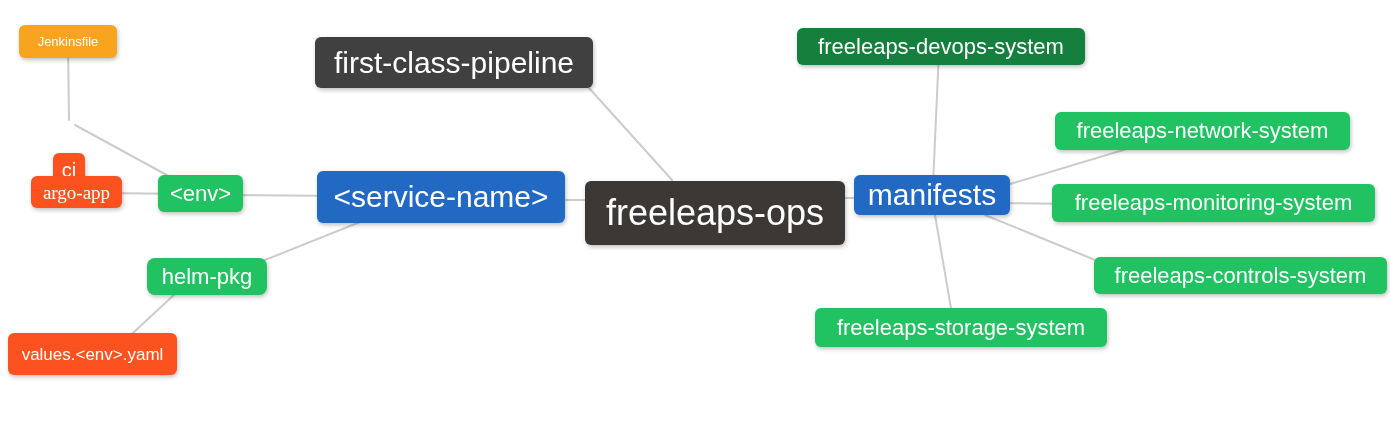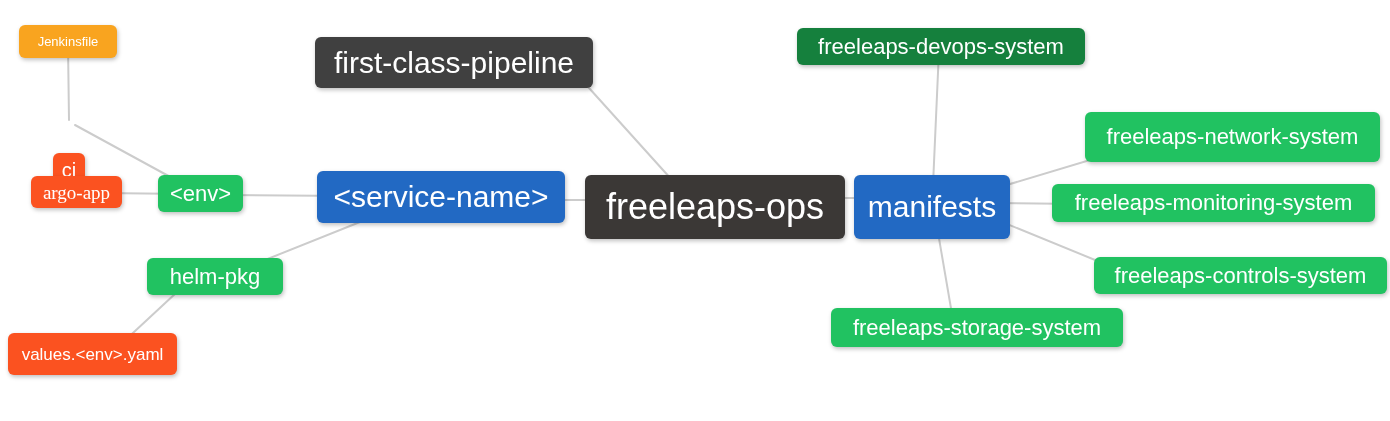--- a/index.html
+++ b/index.html
@@ -54,25 +54,25 @@
       <line x1="980" y1="193" x2="1130" y2="148" stroke="#cccccc" stroke-width="2" stroke-linecap="round"></line>
       <line x1="985" y1="203" x2="1080" y2="204" stroke="#cccccc" stroke-width="2" stroke-linecap="round"></line>
       <line x1="985" y1="215" x2="1100" y2="262" stroke="#cccccc" stroke-width="2" stroke-linecap="round"></line>
       <line x1="935" y1="215" x2="953" y2="320" stroke="#cccccc" stroke-width="2" stroke-linecap="round"></line>
     </svg>
   <div id="node-layer">
       <div class="node" style="left: 19px; top: 25px; width: 98px; height: 33px; font-size: 13px; background: rgb(249, 164, 31);">Jenkinsfile</div>
       <div class="node" style="left: 53px; top: 105px; width: 32px; height: 33px; font-size: 20px; background: rgb(251, 82, 32); margin-top: 48px;">ci</div>
       <div class="node" style="left: 31px; top: 176px; width: 91px; height: 32px; font-size: 19px; background: rgb(251, 82, 32); font-family: Liberation Serif, serif;">argo-app</div>
       <div class="node" style="left: 158px; top: 175px; width: 85px; height: 37px; font-size: 22px; background: rgb(33, 194, 97);">&lt;env&gt;</div>
-      <div class="node" style="left: 147px; top: 258px; width: 136px; height: 37px; font-size: 22px; background: rgb(33, 194, 97);">helm-pkg</div>
+      <div class="node" style="left: 147px; top: 258px; width: 120px; height: 37px; font-size: 22px; background: rgb(33, 194, 97); border-radius: 8px;">helm-pkg</div>
       <div class="node" style="left: 8px; top: 333px; width: 169px; height: 42px; font-size: 17px; background: rgb(251, 82, 32);">values.&lt;env&gt;.yaml</div>
       <div class="node" style="left: 315px; top: 37px; width: 278px; height: 51px; font-size: 30px; background: #404040;">first-class-pipeline</div>
       <div class="node" style="left: 317px; top: 171px; width: 248px; height: 52px; font-size: 30px; background: rgb(34, 105, 195); text-align: right;">&lt;service-name&gt;</div>
-      <div class="node" style="left: 585px; top: 175px; width: 260px; height: 64px; font-size: 36px; background: rgb(59, 56, 54);">freeleaps-ops</div>
-      <div class="node" style="left: 854px; top: 175px; width: 156px; height: 64px; font-size: 30px; background: rgb(34, 105, 195);">manifests</div>
+      <div class="node" style="left: 585px; top: 181px; width: 260px; height: 64px; font-size: 36px; background: rgb(59, 56, 54);">freeleaps-ops</div>
+      <div class="node" style="left: 854px; top: 175px; width: 156px; height: 40px; font-size: 30px; background: rgb(34, 105, 195);">manifests</div>
       <div class="node" style="left: 797px; top: 28px; width: 288px; height: 37px; font-size: 22px; background: #15803d;">freeleaps-devops-system</div>
-      <div class="node" style="left: 1085px; top: 112px; width: 295px; height: 50px; font-size: 22px; background: rgb(33, 194, 97);">freeleaps-network-system</div>
+      <div class="node" style="left: 1055px; top: 112px; width: 295px; height: 38px; font-size: 22px; background: rgb(33, 194, 97);">freeleaps-network-system</div>
       <div class="node" style="left: 1052px; top: 184px; width: 323px; height: 38px; font-size: 22px; background: rgb(33, 194, 97);">freeleaps-monitoring-system</div>
       <div class="node" style="left: 1062px; top: 257px; width: 293px; height: 37px; font-size: 22px; background: rgb(33, 194, 97); margin-left: 32px;">freeleaps-controls-system</div>
-      <div class="node" style="left: 815px; top: 308px; width: 292px; height: 39px; font-size: 22px; background: rgb(33, 194, 97); margin-left: 16px;">freeleaps-storage-system</div>
+      <div class="node" style="left: 815px; top: 308px; width: 292px; height: 39px; font-size: 22px; background: rgb(33, 194, 97);">freeleaps-storage-system</div>
     </div>
 </div>
 
 </body></html>

